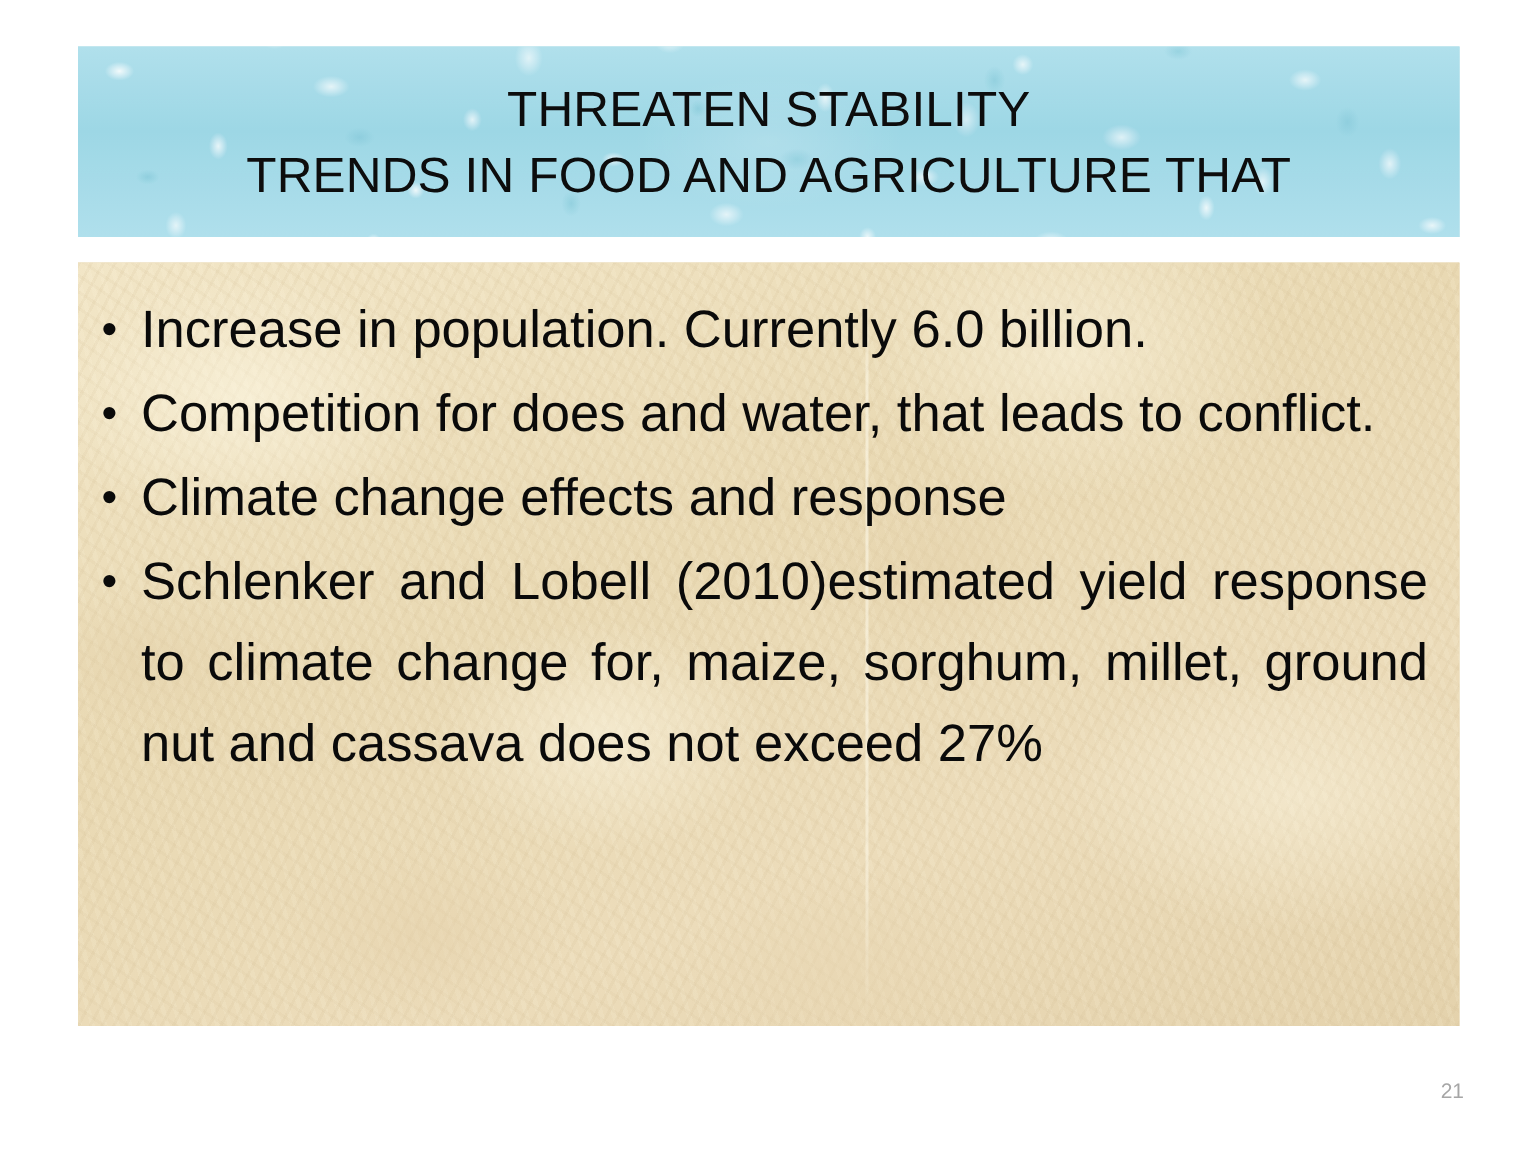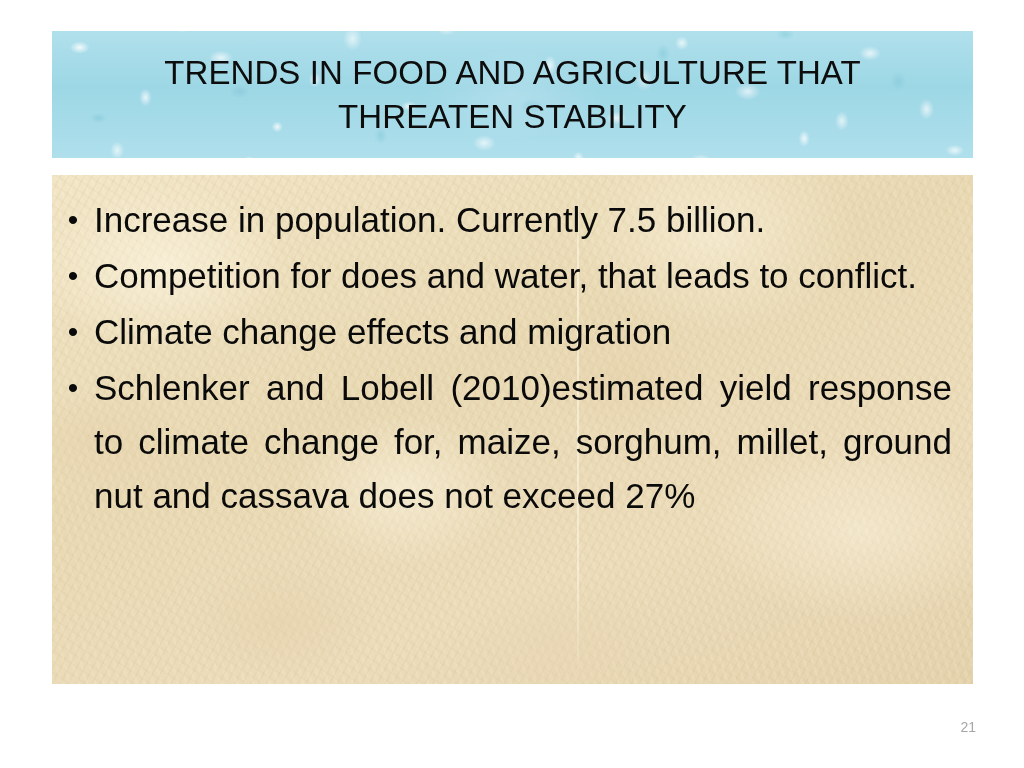--- a/index.html
+++ b/index.html
@@ -185,42 +185,42 @@
   }
 </style>
 </head>
 <body>
 
 <div class="slide">
 
   <div class="title-banner">
     <div class="droplets"></div>
     <div class="title-text">
+      <div>THREATEN STABILITY</div>
       <div>TRENDS IN FOOD AND AGRICULTURE THAT</div>
-      <div>THREATEN STABILITY</div>
     </div>
   </div>
 
   <div class="body-panel">
     <div class="parchment"></div>
     <ul class="bullets">
 
       <li class="bullet">
         <span class="bullet-dot">•</span>
-        <span class="bullet-text">Increase in population. Currently 7.5 billion.</span>
+        <span class="bullet-text">Increase in population. Currently 6.0 billion.</span>
       </li>
 
       <li class="bullet justify">
         <span class="bullet-dot">•</span>
         <span class="bullet-text">Competition for does and water, that leads to conflict.</span>
       </li>
 
       <li class="bullet">
         <span class="bullet-dot">•</span>
-        <span class="bullet-text">Climate change effects and migration</span>
+        <span class="bullet-text">Climate change effects and response</span>
       </li>
 
       <li class="bullet justify">
         <span class="bullet-dot">•</span>
         <span class="bullet-text">Schlenker and Lobell (2010)estimated yield response to climate change for, maize, sorghum, millet, ground nut and cassava does not exceed 27%</span>
       </li>
 
     </ul>
   </div>
 

